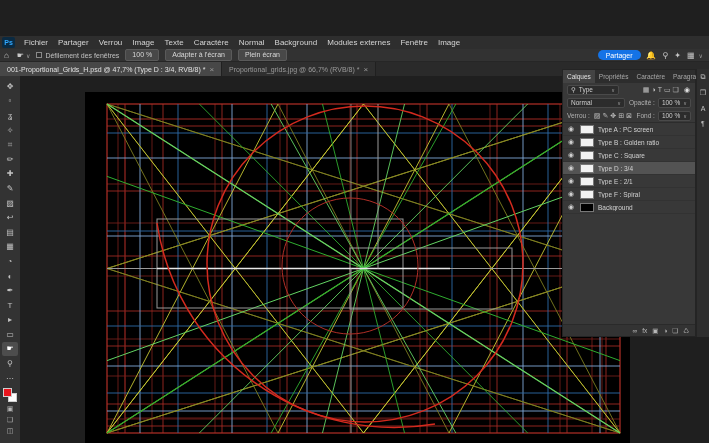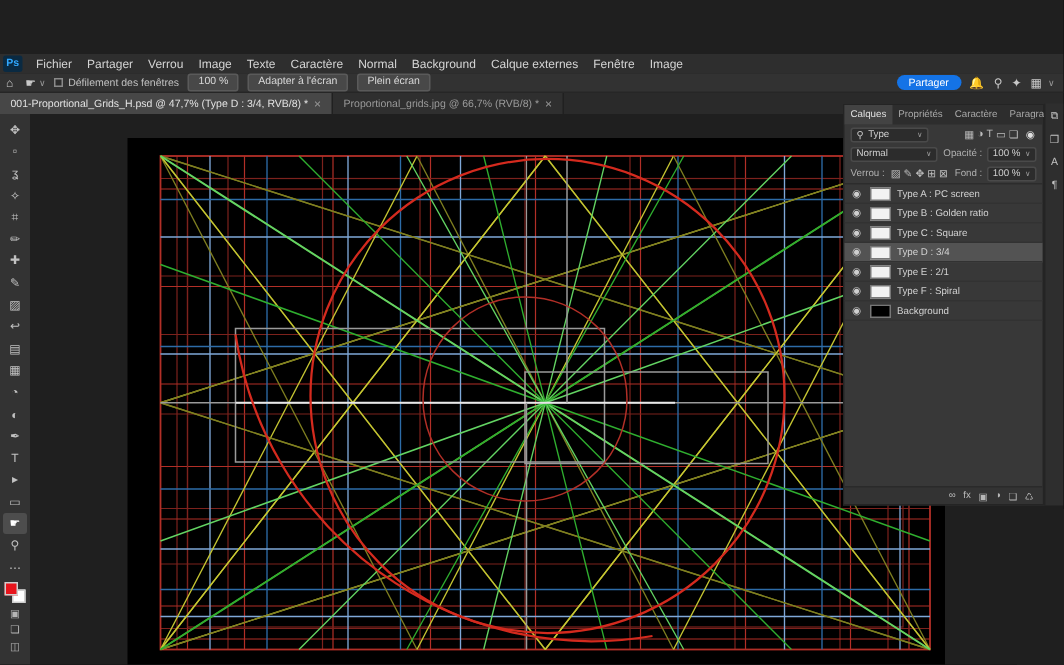--- a/index.html
+++ b/index.html
@@ -119,21 +119,21 @@
     <div id="ps-logo">Ps</div>
     <div id="menu-items" style="display:flex;">
         <span class="menu-item">Fichier</span>
         <span class="menu-item">Partager</span>
         <span class="menu-item">Verrou</span>
         <span class="menu-item">Image</span>
         <span class="menu-item">Texte</span>
         <span class="menu-item">Caractère</span>
         <span class="menu-item">Normal</span>
         <span class="menu-item">Background</span>
-        <span class="menu-item">Calque externes</span>
+        <span class="menu-item">Modules externes</span>
         <span class="menu-item">Fenêtre</span>
         <span class="menu-item">Image</span>
       </div>
   </div>
 
   <div id="optionsbar" class="abs">
     <span class="opt-icon">⌂</span>
     <span class="opt-icon">☛</span>
     <span class="opt-chevron">∨</span>
     <span class="opt-check">

